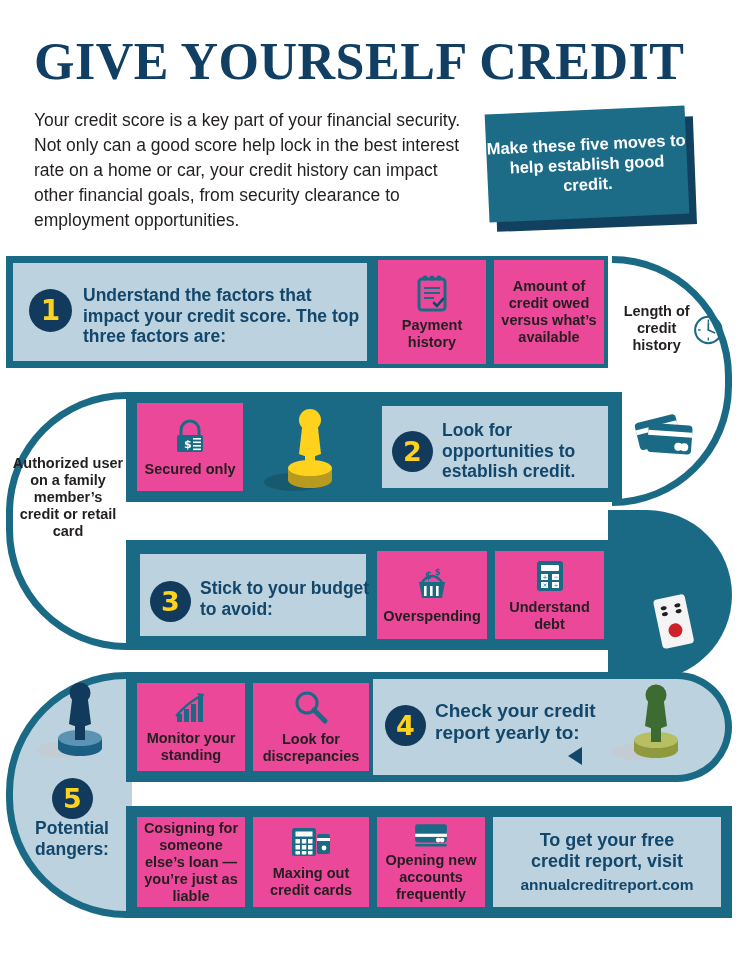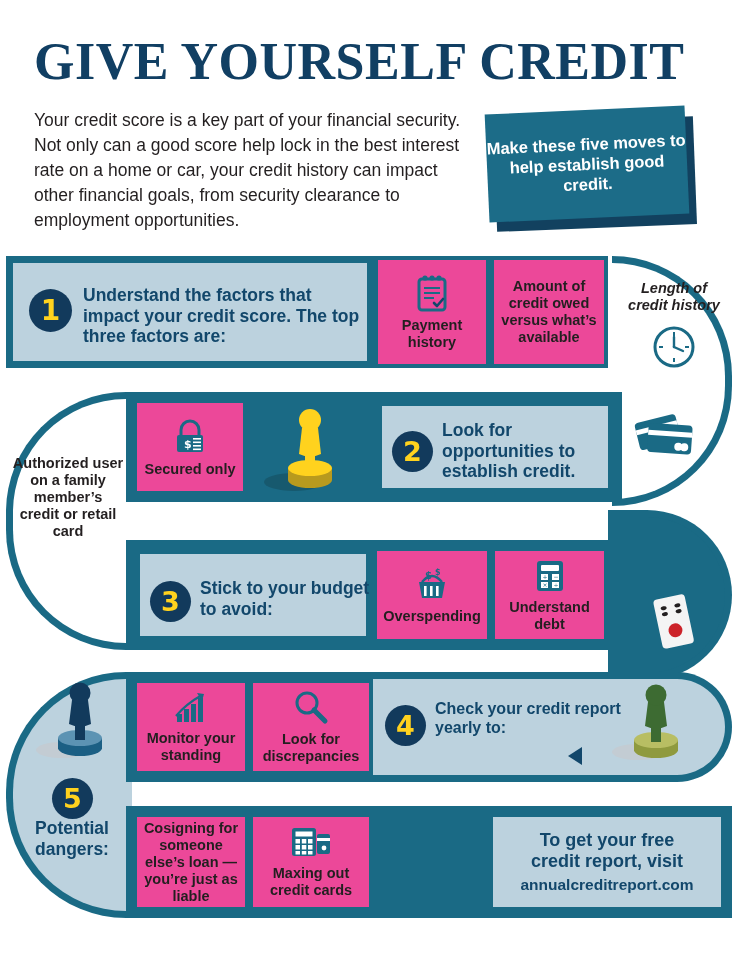--- a/index.html
+++ b/index.html
@@ -118,21 +118,21 @@
       <rect x="10" y="24" width="10" height="2" fill="#1a6a85"></rect>
       <path d="M20 30 l3 3 l6 -7" fill="none" stroke="#12476b" stroke-width="2.6" stroke-linecap="round" stroke-linejoin="round"></path>
     </svg>
     <div class="cardlabel">Payment history</div>
   </div>
 
   <div class="cell white cellpad" style="left:490px;top:256px;width:118px;height:112px;">
     <div class="cardlabel">Amount of credit owed versus what’s available</div>
   </div>
 
-  <div style="position:absolute;left:622px;top:268px;width:104px;height:120px;display:flex;flex-direction:column;align-items:center;justify-content:center;font-style:italic;">
+  <div style="position:absolute;left:622px;top:268px;width:104px;height:120px;display:flex;flex-direction:row;align-items:center;justify-content:center;">
     <div class="cardlabel" style="width:100px;">Length of credit history</div>
     <svg class="icon" width="50" height="50" viewBox="0 0 50 50" style="margin-top:8px;">
       <circle cx="25" cy="25" r="19" fill="none" stroke="#1a6a85" stroke-width="3"></circle>
       <line x1="25" y1="10" x2="25" y2="14" stroke="#1a6a85" stroke-width="2"></line>
       <line x1="25" y1="36" x2="25" y2="40" stroke="#1a6a85" stroke-width="2"></line>
       <line x1="10" y1="25" x2="14" y2="25" stroke="#1a6a85" stroke-width="2"></line>
       <line x1="36" y1="25" x2="40" y2="25" stroke="#1a6a85" stroke-width="2"></line>
       <line x1="25" y1="25" x2="25" y2="15" stroke="#1a6a85" stroke-width="2.4" stroke-linecap="round"></line>
       <line x1="25" y1="25" x2="34" y2="29" stroke="#1a6a85" stroke-width="2.4" stroke-linecap="round"></line>
     </svg>
@@ -277,21 +277,21 @@
   <div class="frame lightblue" style="left:373px;top:679px;width:242px;height:96px;"></div>
 
   <div style="position:absolute;left:560px;top:672px;width:172px;height:110px;
               box-sizing:border-box;background:#bcd2de;border:7px solid #1a6a85;border-left:none;
               border-top-right-radius:105px;border-bottom-right-radius:105px;"></div>
   <div style="position:absolute;left:373px;top:679px;width:230px;height:96px;background:#bcd2de;"></div>
 
   <div class="num" style="position:absolute;left:385px;top:705px;width:41px;height:41px;font-size:27px;">
     <span>4</span>
   </div>
-  <div class="steptext" style="position:absolute;left:435px;top:700px;width:190px;font-size:16px;">Check your credit report yearly to:</div>
+  <div class="steptext" style="position:absolute;left:435px;top:700px;width:190px;font-size:19px;">Check your credit report yearly to:</div>
   <div class="arrow-left" style="position:absolute;left:568px;top:747px;"></div>
 
   <svg width="90" height="96" viewBox="0 0 90 96" style="position:absolute;left:608px;top:674px;">
     <ellipse cx="30" cy="78" rx="26" ry="8" fill="#c3ccd3"></ellipse>
     <ellipse cx="48" cy="76" rx="22" ry="8" fill="#8f9a3e"></ellipse>
     <rect x="26" y="66" width="44" height="11" fill="#8f9a3e"></rect>
     <ellipse cx="48" cy="66" rx="22" ry="8" fill="#b8be63"></ellipse>
     <path d="M40 28 q8 -4 16 0 l3 24 q-11 5 -22 0 z" fill="#3d6b32"></path>
     <rect x="43" y="48" width="10" height="20" fill="#3d6b32"></rect>
     <circle cx="48" cy="21" r="10.5" fill="#3d6b32"></circle>
@@ -323,20 +323,31 @@
           <rect x="13.8" y="26" width="4.5" height="3.5"></rect>
           <rect x="20" y="26" width="4.5" height="3.5"></rect>
       </g>
       <rect x="29" y="9" width="13" height="20" rx="2" fill="#1a6a85"></rect>
       <rect x="29" y="13" width="13" height="3" fill="#ffffff"></rect>
       <circle cx="36" cy="23" r="2.4" fill="#ffffff"></circle>
     </svg>
     <div class="cardlabel">Maxing out credit cards</div>
   </div>
 
+  <div class="cell white cellpad" style="left:373px;top:813px;width:116px;height:98px;">
+    <svg class="icon" width="48" height="34" viewBox="0 0 48 34">
+      <rect x="4" y="4" width="40" height="11" rx="3" fill="#1a6a85"></rect>
+      <rect x="4" y="12" width="40" height="15" rx="3" fill="#1a6a85"></rect>
+      <rect x="4" y="16" width="40" height="4" fill="#ffffff"></rect>
+      <circle cx="33" cy="24" r="3" fill="#ffffff"></circle>
+        <circle cx="38" cy="24" r="3" fill="#ffffff"></circle>
+      <rect x="4" y="29" width="40" height="3" rx="1.5" fill="#1a6a85"></rect>
+    </svg>
+    <div class="cardlabel">Opening new accounts frequently</div>
+  </div>
 
   <div class="cell lightblue" style="left:489px;top:813px;width:236px;height:98px;border:4px solid #1a6a85;">
     <div class="steptext" style="font-size:18px;text-align:center;">To get your free</div>
     <div class="steptext" style="font-size:18px;text-align:center;">credit report, visit</div>
     <div class="steptext" style="font-size:15.5px;text-align:center;margin-top:3px;">annualcreditreport.com</div>
   </div>
 
 </div>
 
 </body></html>

